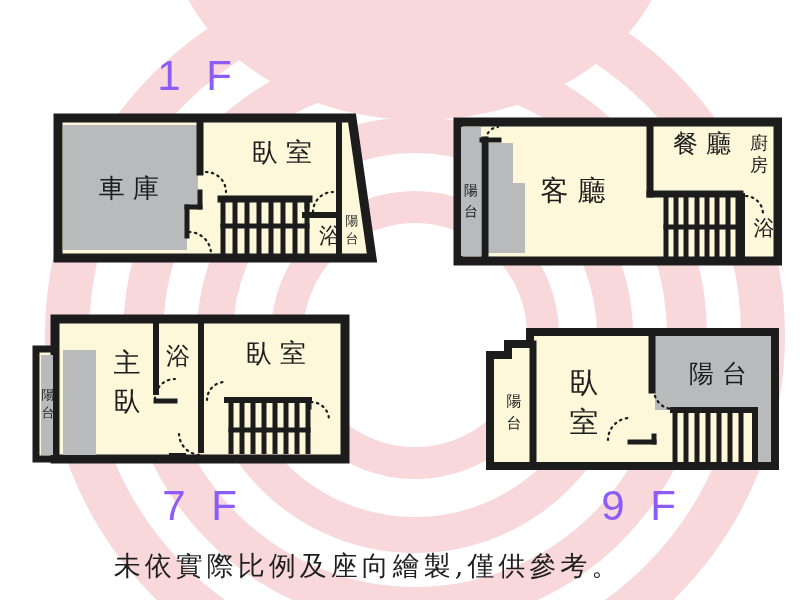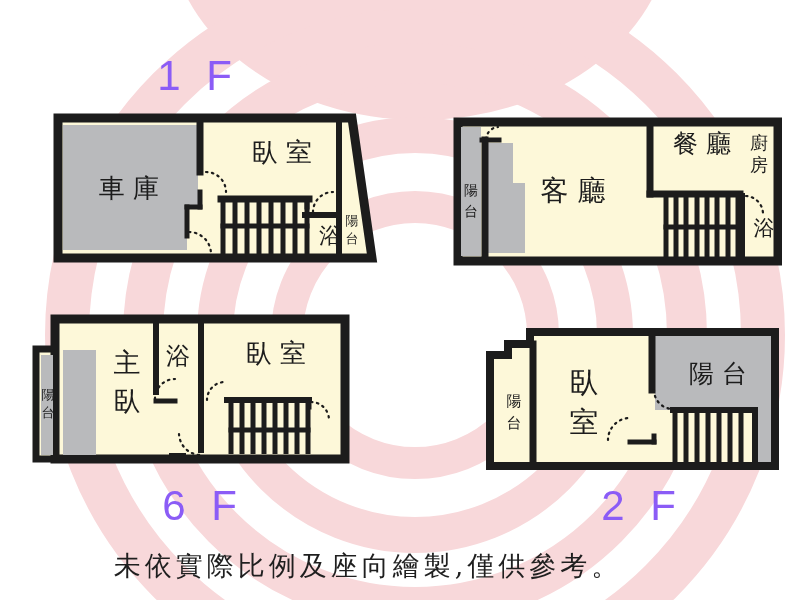--- a/index.html
+++ b/index.html
@@ -169,18 +169,18 @@
     <path class="arc" d="M130,118 A22,22 0 0 1 152,96"></path>
 
     <text class="room" x="36" y="84" font-size="15" text-anchor="middle">陽</text>
     <text class="room" x="36" y="106" font-size="15" text-anchor="middle">台</text>
     <text class="room" x="106" y="70" font-size="29" text-anchor="middle">臥</text>
     <text class="room" x="106" y="110" font-size="29" text-anchor="middle">室</text>
     <text class="room" x="240" y="60" font-size="25" text-anchor="middle">陽 台</text>
   </svg>
 
   <div class="floor-title" style="left:198px;top:52px;">1 F</div>
-  <div class="floor-title" style="left:203px;top:482px;">6 F</div>
-  <div class="floor-title" style="left:642px;top:482px;">2 F</div>
+  <div class="floor-title" style="left:203px;top:482px;">7 F</div>
+  <div class="floor-title" style="left:642px;top:482px;">9 F</div>
 
   <div class="disclaimer">未依實際比例及座向繪製,僅供參考。</div>
 
 </div>
 
 </body></html>

